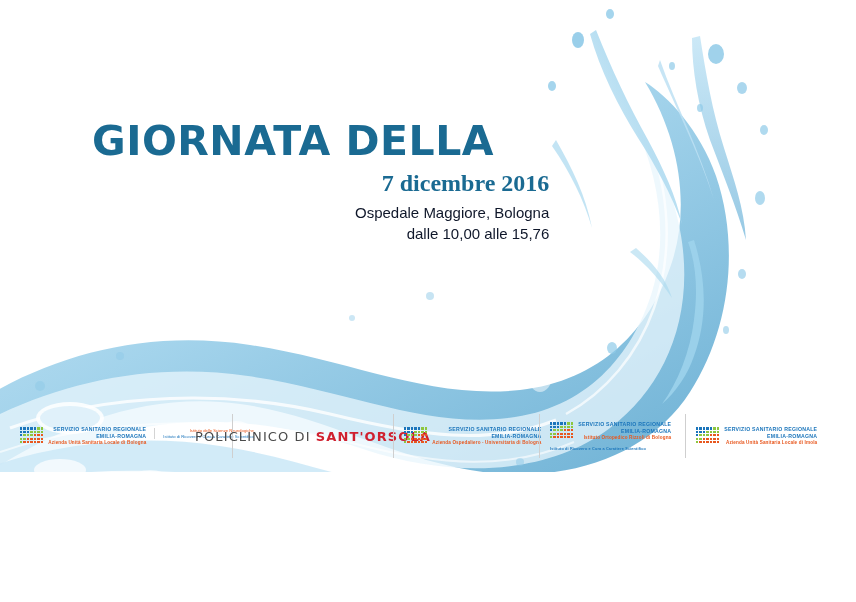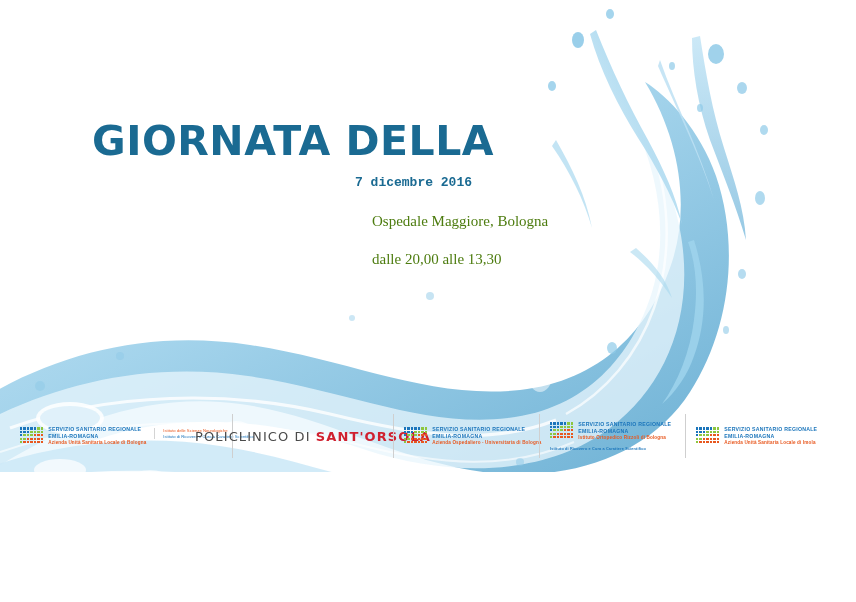--- a/index.html
+++ b/index.html
@@ -9,20 +9,21 @@
   }
   body {
     font-family: "Liberation Sans", sans-serif;
   }
   #poster {
     position: relative;
     width: 856px;
     height: 472px;
     background: #ffffff;
     overflow: hidden;
+    text-align: right;
   }
 
   
   .water-layer {
     position: absolute;
     inset: 0;
     pointer-events: none;
   }
   .water-layer svg {
     display: block;
@@ -52,44 +53,44 @@
     display: block;
   }
 
   .info-block {
     position: absolute;
     left: 355px;
     top: 172px;
     z-index: 6;
   }
   .date {
-    font-family: Liberation Mono, monospace;
+    font-family: Liberation Serif, serif;
     font-weight: bold;
-    font-size: 13px;
+    font-size: 24px;
     line-height: 22px;
     color: #1a6a92;
     margin: 0 0 8px 0;
     white-space: nowrap;
   }
   .venue {
     font-family: "DejaVu Sans", "Liberation Sans", sans-serif;
     font-size: 18px;
     line-height: 20px;
     letter-spacing: 0.5px;
     color: #79a9c4;
     margin: 0 0 6px 0;
     text-transform: uppercase;
     white-space: nowrap;
   }
   .address, .time {
-    font-family: Liberation Serif, serif;
+    font-family: Liberation Sans, sans-serif;
     font-size: 15px;
     line-height: 21px;
-    color: #4d7c0f;
-    margin: 17px;
+    color: #0f172a;
+    margin: 0;
     white-space: nowrap;
   }
 
   
   .footer {
     position: absolute;
     left: 0;
     bottom: 0;
     width: 856px;
     height: 72px;
@@ -304,21 +305,21 @@
 
   <div class="text-block">
     <h1 class="title">
       <span>GIORNATA DELLA</span>
     </h1>
   </div>
 
   <div class="info-block">
     <p class="date">7 dicembre 2016</p>
     <p class="address">Ospedale Maggiore, Bologna</p>
-    <p class="time">dalle 20,00 alle 13,30</p>
+    <p class="time">dalle 10,00 alle 15,76</p>
   </div>
 
   <div class="footer">
 
     <div class="logo-cell cell-1">
       <div class="rer-logo">
         <div class="rer-flag">
           <i style="background:#1b75bb"></i>
             <i style="background:#1b75bb"></i>
             <i style="background:#1b75bb"></i>

